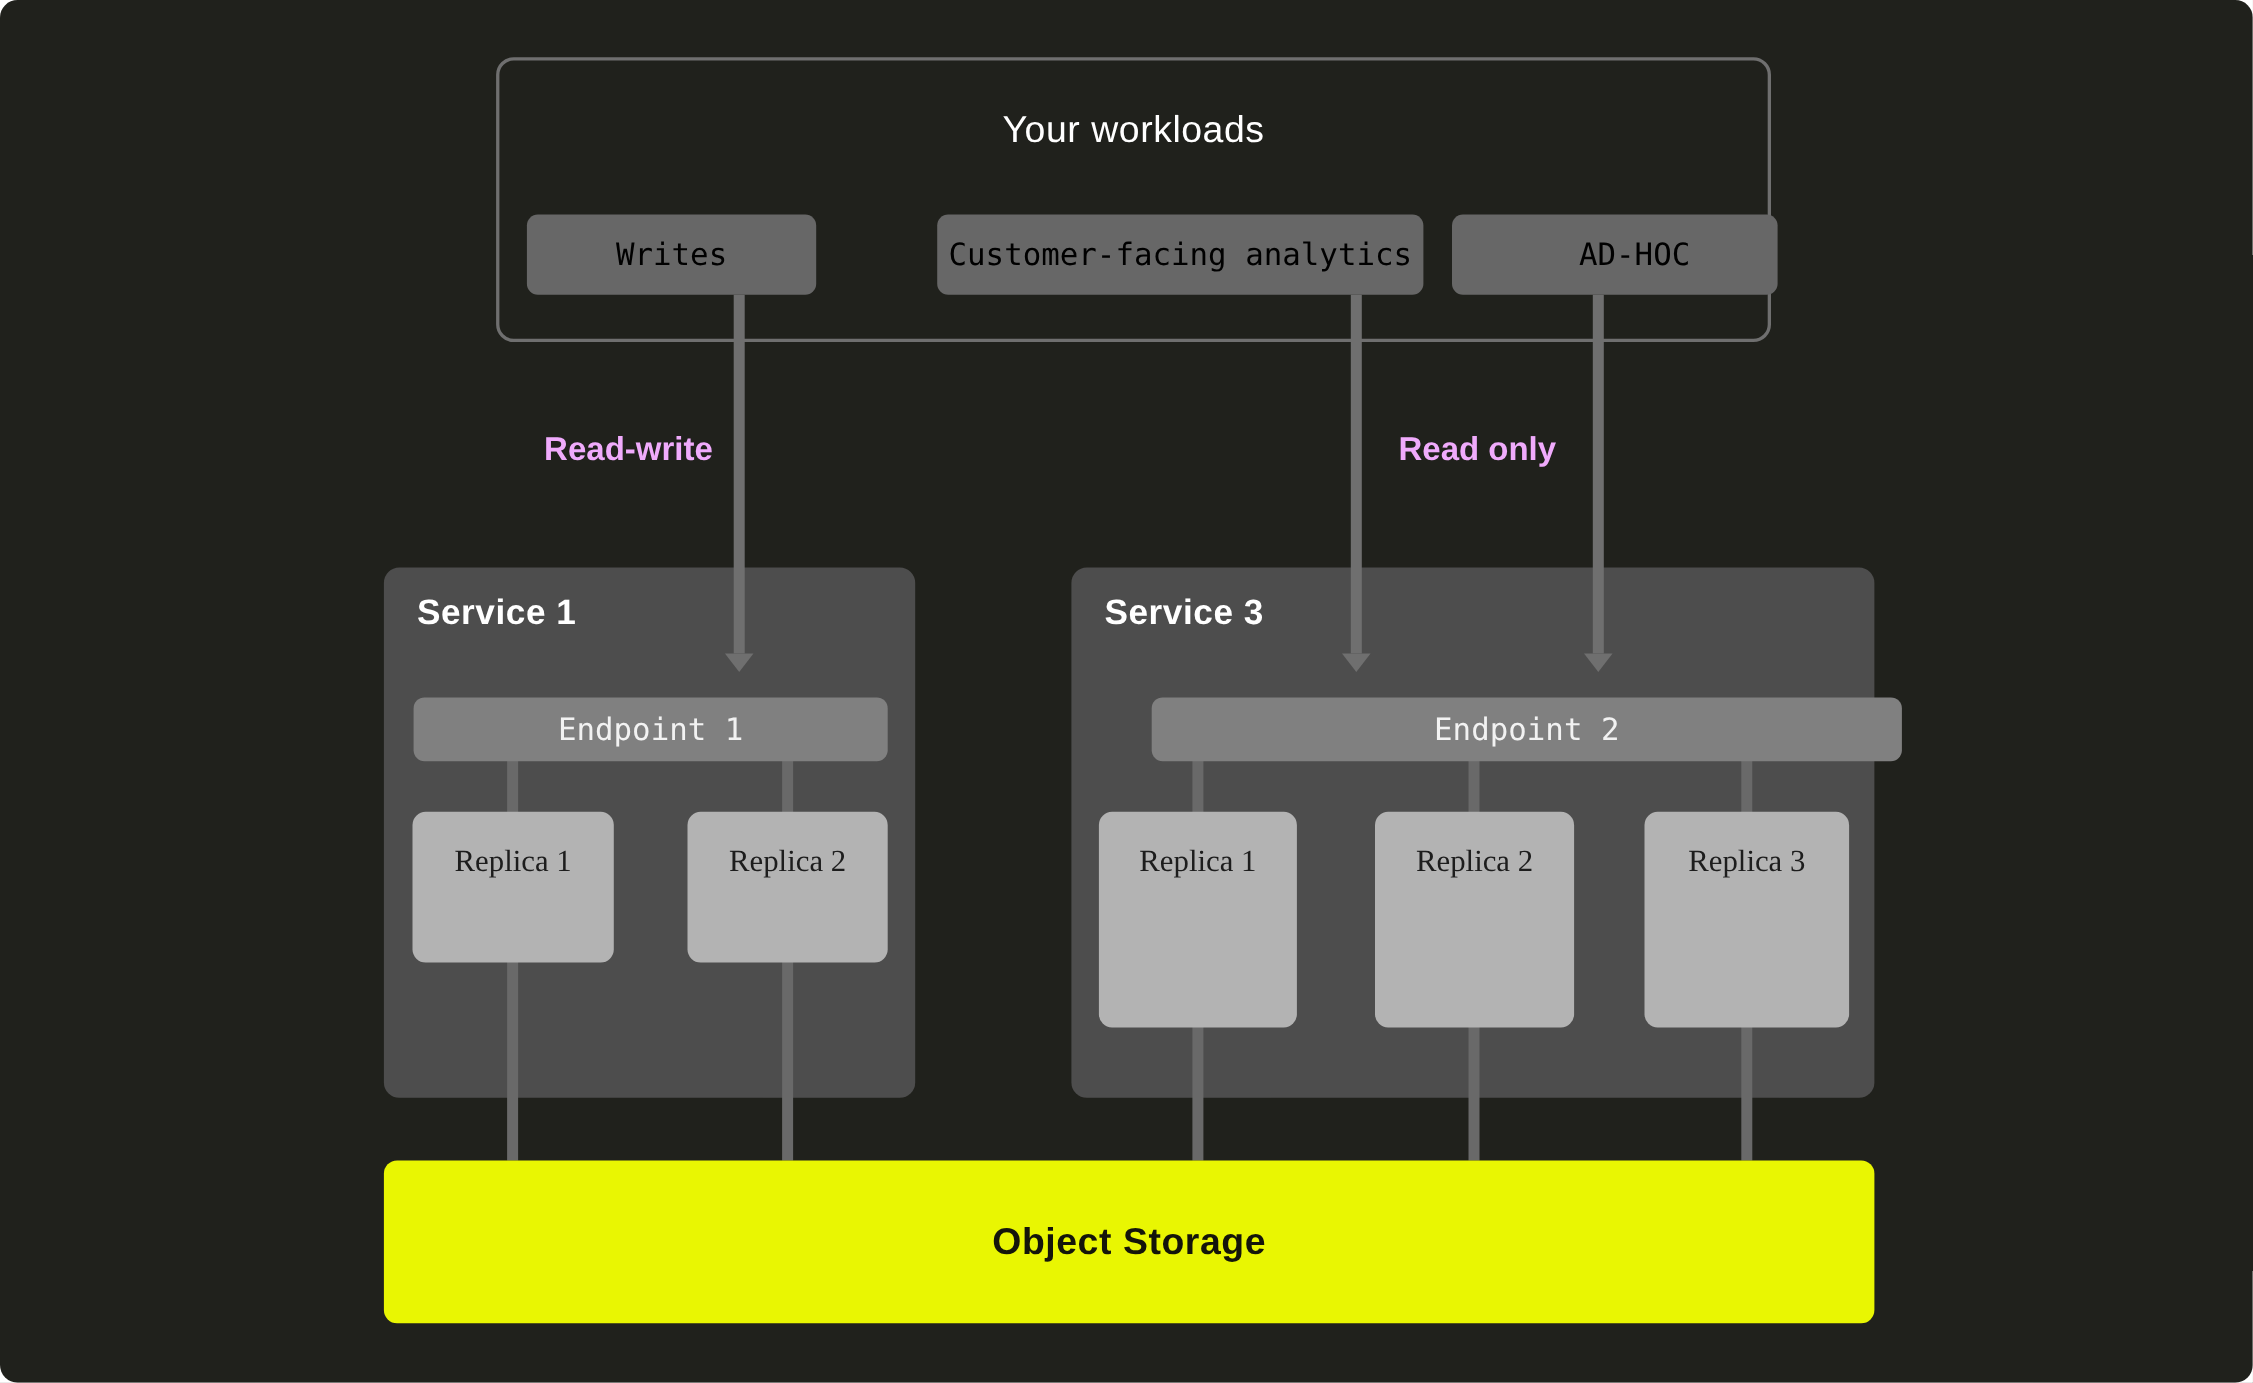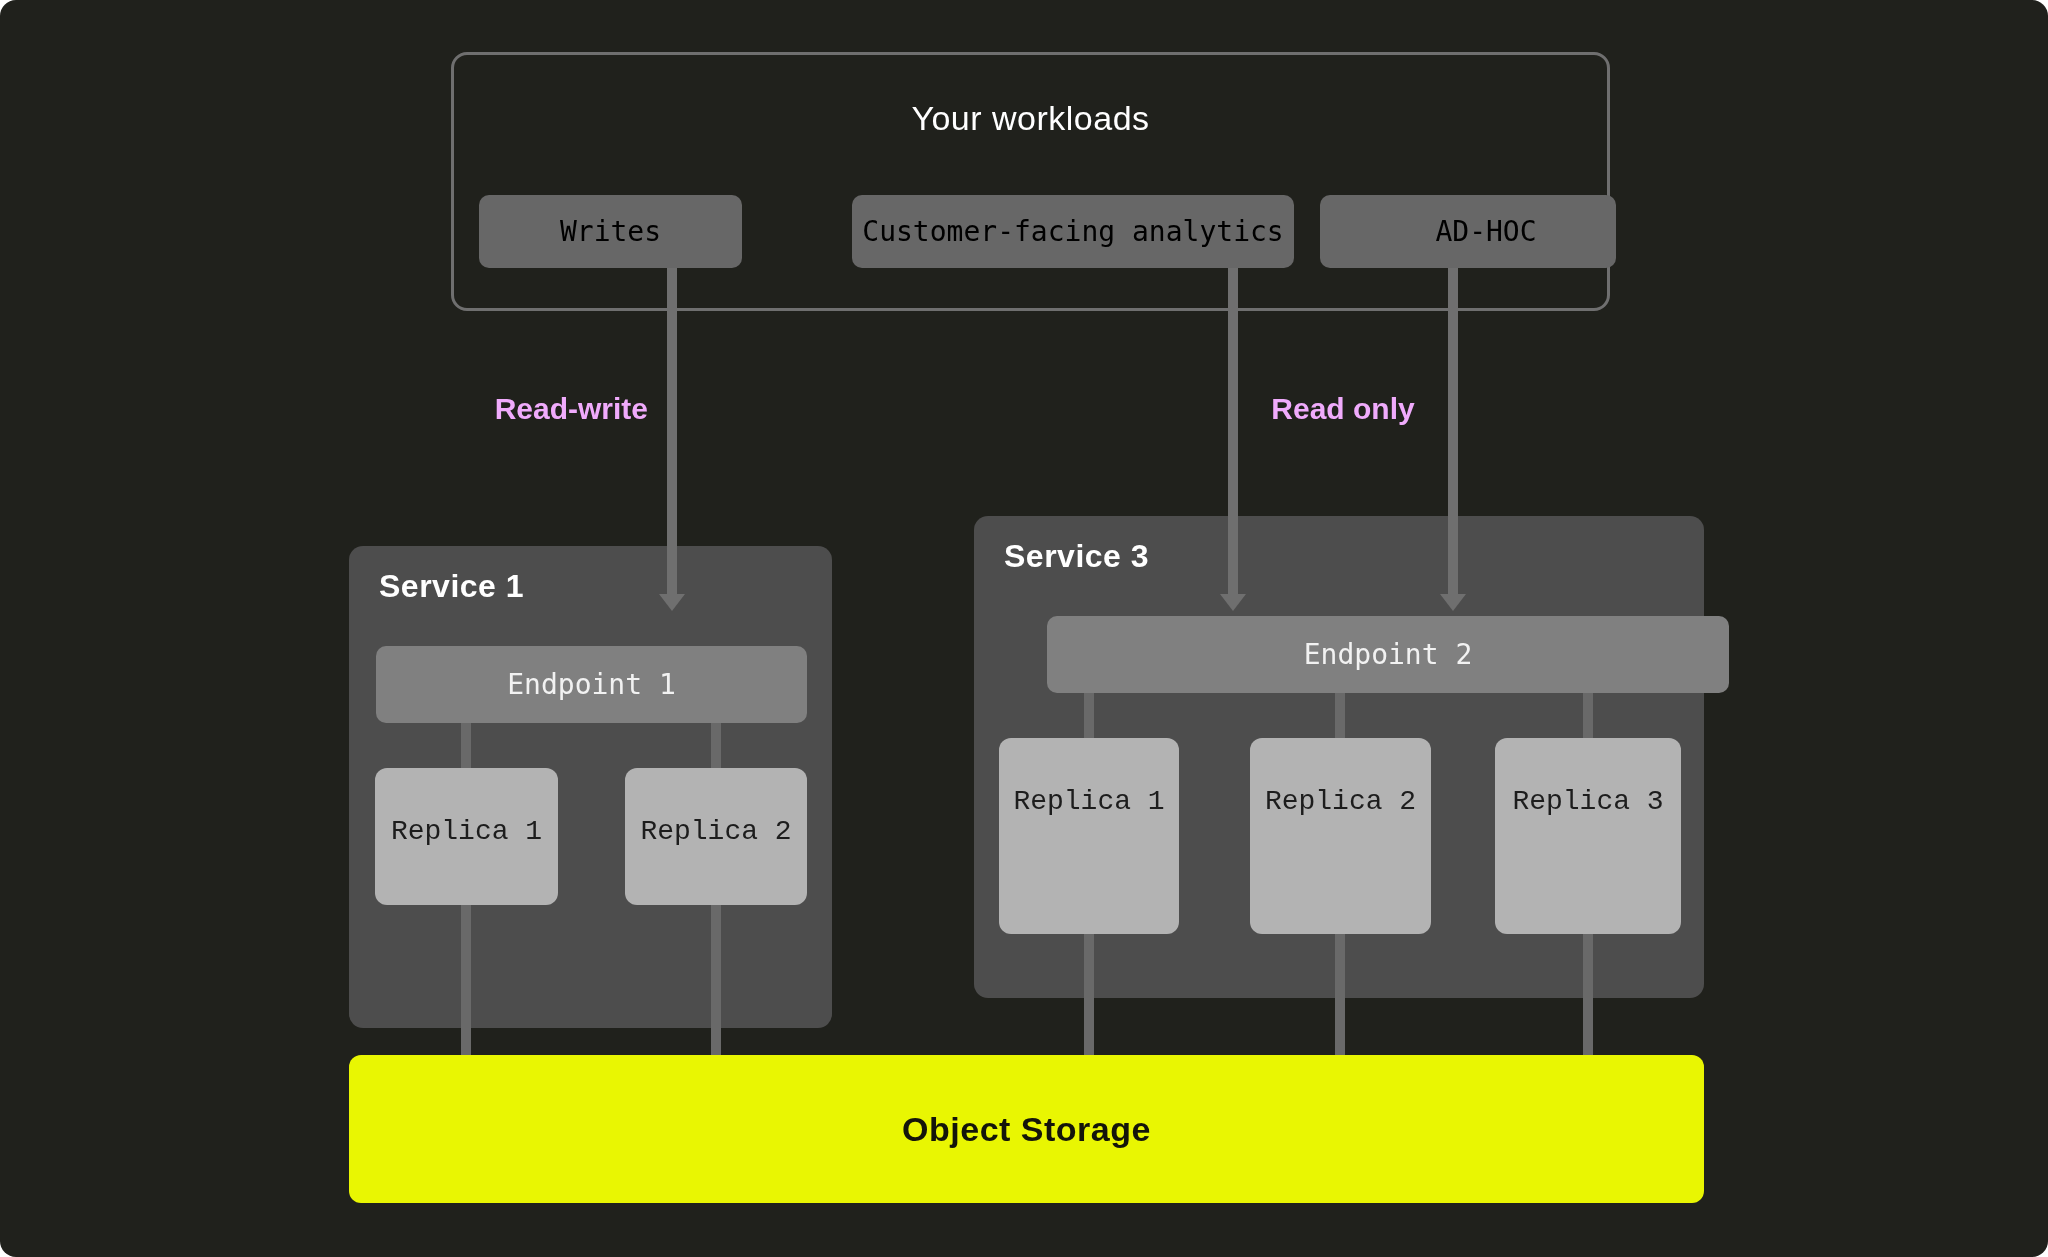--- a/index.html
+++ b/index.html
@@ -55,44 +55,44 @@
     color: #f0abfc; font-size: 30px; font-weight: bold;
   }
   .label-rw { left: 348px; width: 300px; text-align: right; }
   .label-ro { left: 1233px; width: 220px; text-align: center; }
 
   
   .service {
     position: absolute; top: 516px; height: 482px;
     background: #4d4d4d; border-radius: 14px;
   }
-  .service-1 { left: 349px; width: 483px; margin-top: 30px; }
+  .service-1 { left: 349px; width: 483px; }
   .service-2 { left: 974px; width: 730px; }
   .service-title {
     position: absolute; left: 30px; top: 22px;
     color: #ffffff; font-size: 32px; font-weight: bold; letter-spacing: 0.5px;
   }
   .endpoint {
-    position: absolute; top: 100px; height: 77px; z-index: 2;
+    position: absolute; top: 118px; height: 58px; z-index: 2;
     background: #808080; border-radius: 10px;
     display: flex; align-items: center; justify-content: center;
     color: #f2f2f2;
     font-family: "DejaVu Sans Mono", "Liberation Mono", monospace;
     font-size: 28px;
   }
   .service-1 .endpoint { left: 27px; width: 431px; }
   .service-2 .endpoint { left: 25px; width: 682px; margin-left: 48px; }
 
   .replica {
     position: absolute; top: 222px; z-index: 2;
     background: #b3b3b3; border-radius: 12px;
     display: flex; align-items: flex-start; justify-content: center;
-    padding-top: 48px; box-sizing: border-box;
+    padding-top: 30px; box-sizing: border-box;
     color: #1d1d1d;
-    font-family: Liberation Mono, monospace;
+    font-family: Liberation Serif, serif;
     font-size: 28px;
   }
   .service-1 .replica { height: 137px; }
   .service-2 .replica { height: 196px; }
   .s1-r1 { left: 26px;  width: 183px; }
   .s1-r2 { left: 276px; width: 182px; }
   .s2-r1 { left: 25px;  width: 180px; }
   .s2-r2 { left: 276px; width: 181px; }
   .s2-r3 { left: 521px; width: 186px; }
 

